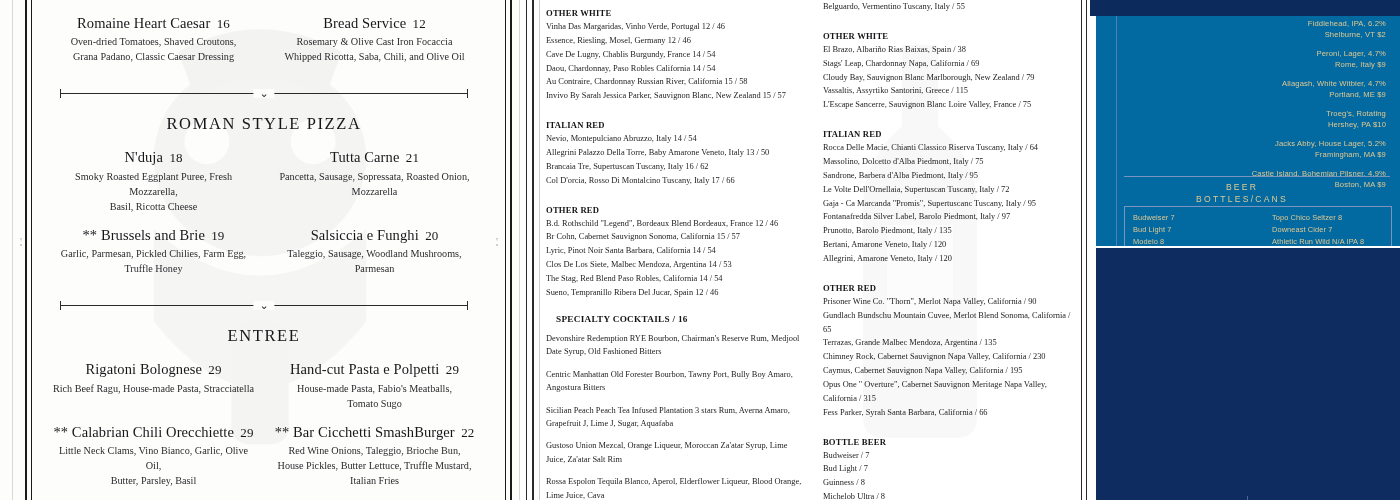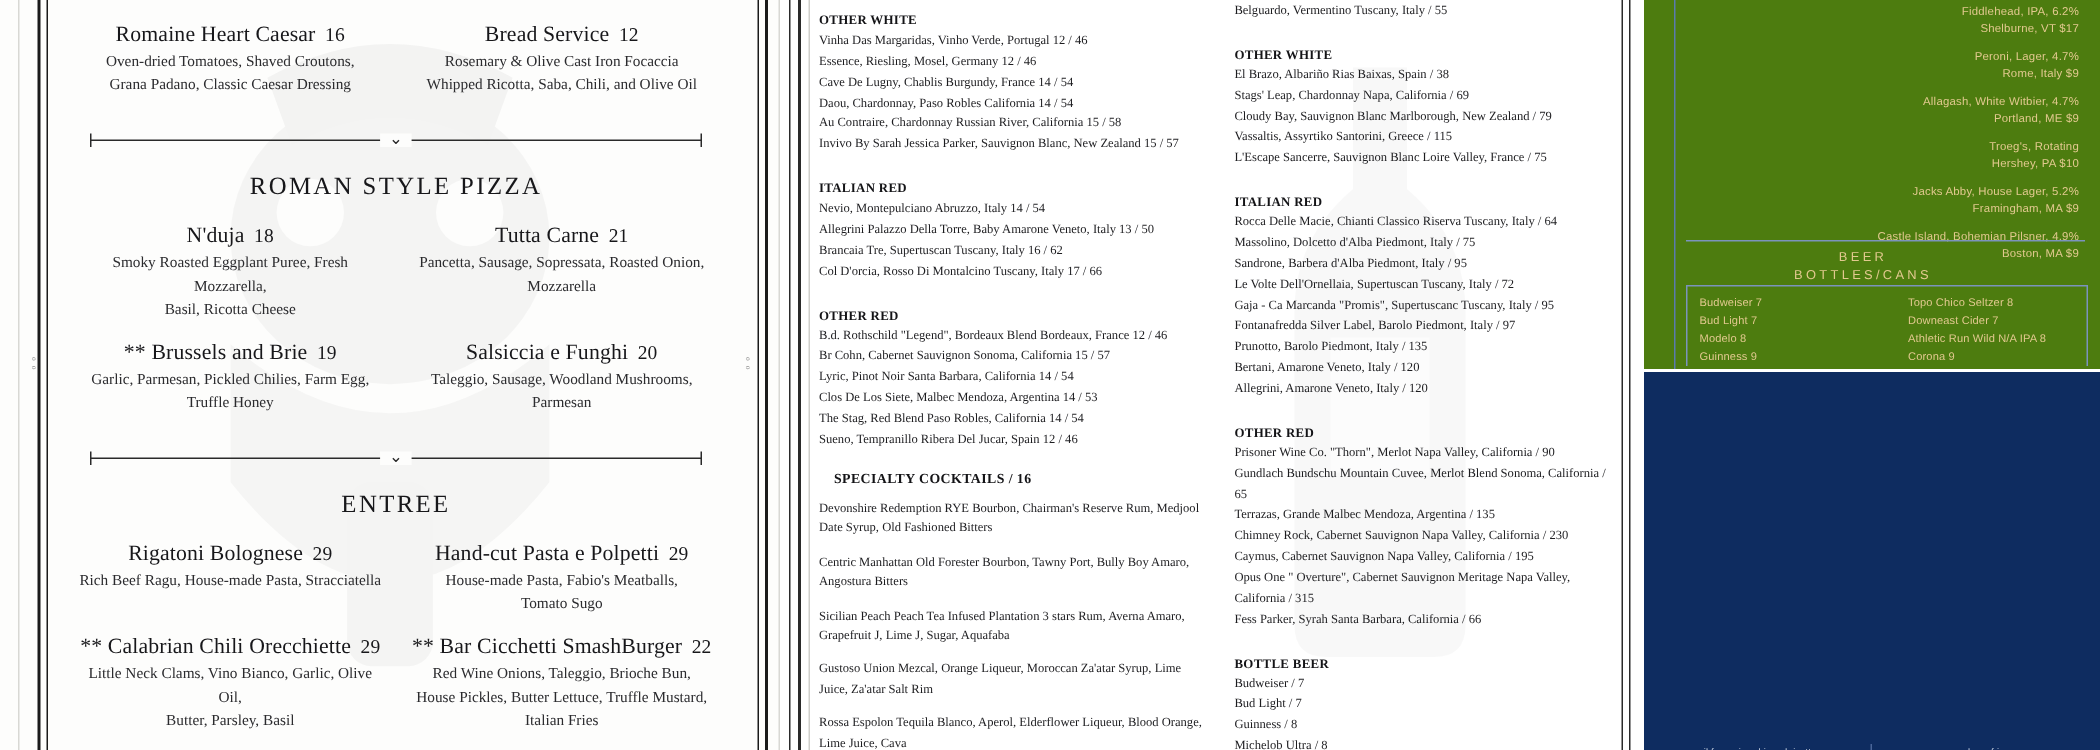--- a/index.html
+++ b/index.html
@@ -154,22 +154,22 @@
 
   
   .panel-right {
     position: relative;
     width: 310px; height: 500px;
     flex: 0 0 310px;
     background: #0d2a5c;
     overflow: hidden;
   }
   .dark-top {
-    position:absolute; left:0; top:0; width:310px; height:246px;
-    background:#4d7c0f;
+    position:absolute; left:0; top:16px; width:310px; height:246px;
+    background:#0369a1;
   }
   .dark-bottom {
     position:absolute; left:0; top:246px; width:310px; height:254px;
     background:#0e2c60;
     border-top: 2px solid #ffffff;
   }
   .dark-rail-l { position:absolute; left:0; top:0; bottom:0; width:6px; background:#ffffff; }
   .dark-inner-line { position:absolute; left:26px; top:0; bottom:0; width:1px; background:#5a7bb0; }
 
   .draft-list {
@@ -427,21 +427,21 @@
     </div>
   </div>
 
   <div class="panel-right">
     <div class="dark-top">
       <div class="dark-rail-l"></div>
       <div class="dark-inner-line"></div>
       <div class="draft-list" id="draft-list">
   <div class="draft-item">
     <div class="draft-l1">Fiddlehead, IPA, 6.2%</div>
-    <div class="draft-l2">Shelburne, VT  $17</div>
+    <div class="draft-l2">Shelburne, VT  $2</div>
   </div>
   <div class="draft-item">
     <div class="draft-l1">Peroni, Lager, 4.7%</div>
     <div class="draft-l2">Rome, Italy  $9</div>
   </div>
   <div class="draft-item">
     <div class="draft-l1">Allagash, White Witbier, 4.7%</div>
     <div class="draft-l2">Portland, ME $9</div>
   </div>
   <div class="draft-item">

